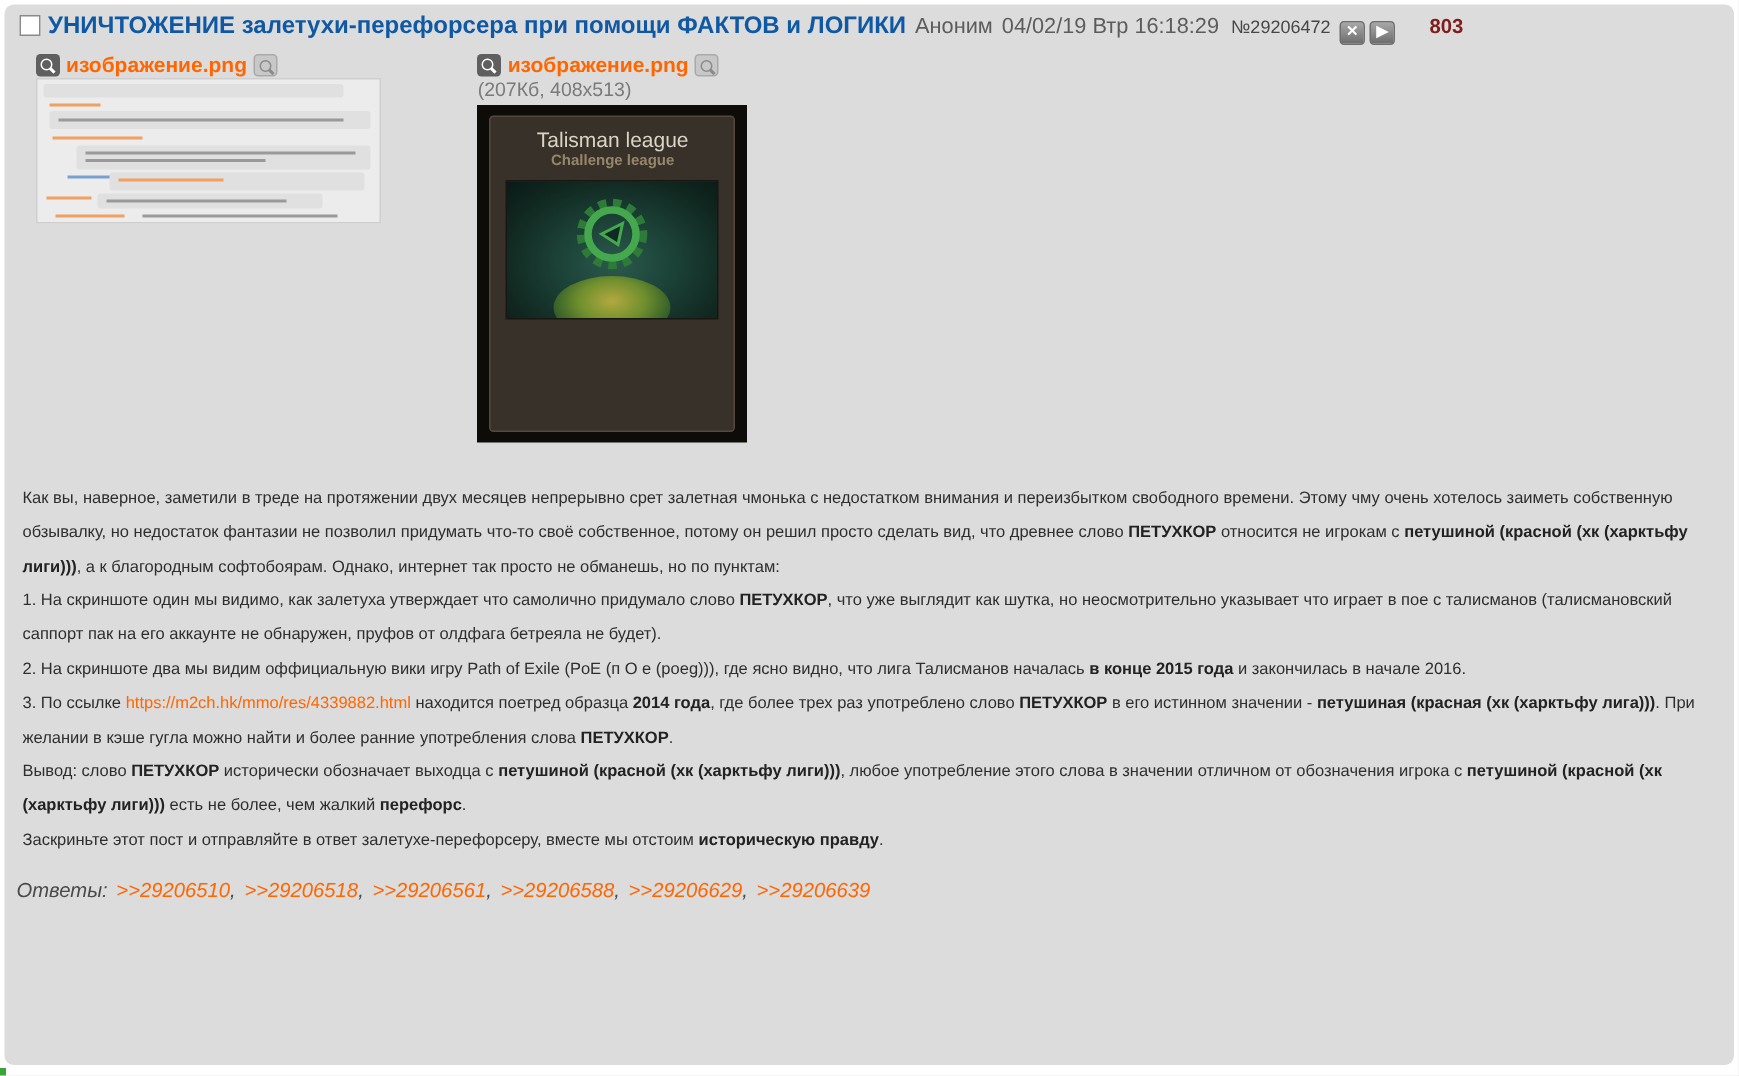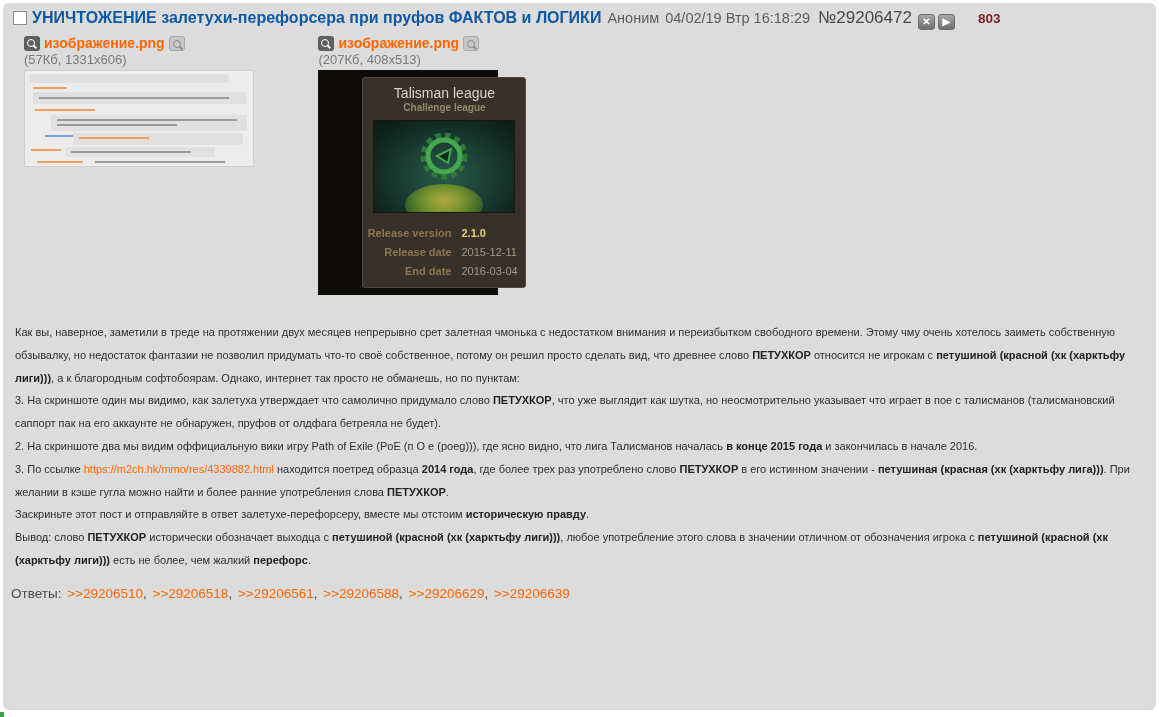--- a/index.html
+++ b/index.html
@@ -10,21 +10,21 @@
   }
   
   .post-header { padding-left:2px; line-height:21px; white-space:nowrap; }
   .op-checkbox {
     display:inline-block; width:14px; height:14px; background:#ffffff;
     border:1px solid #8a8a8a; vertical-align:-2px; margin-right:5px; cursor:pointer;
   }
   .post-title { font-weight:bold; font-size:16px; color:#0f59a4; margin-right:6px; }
   .post-author { font-size:14.5px; color:#5c5c5c; margin-right:6px; }
   .post-date { font-size:14.5px; color:#5c5c5c; margin-right:8px; }
-  .post-number { font-size:17px; color:#474747; margin-right:6px; text-decoration:none; }
+  .post-number { font-size:12px; color:#474747; margin-right:6px; text-decoration:none; }
   .hdr-btn {
     display:inline-block; width:17px; height:16px; border:1px solid #6f6f6f; border-radius:3px;
     background:linear-gradient(#a8a8a8,#6d6d6d); color:#ffffff; font-size:10px; line-height:14px;
     text-align:center; vertical-align:-2px; margin-right:3px; cursor:pointer; font-weight:bold;
   }
   .posts-count { font-size:13.5px; font-weight:bold; color:#7f1d1d; margin-left:20px; }
   
   .images-row { margin:5px 0 26px 13px; }
   .attach { display:inline-block; vertical-align:top; }
   .attach-1 { margin-right:60px; }
@@ -40,21 +40,21 @@
   .mag-btn.light::before { border-color:#8a8a8a; }
   .mag-btn.light::after { background:#8a8a8a; }
   .attach-size { font-size:13px; color:#7a7a7a; line-height:15px; margin-bottom:3px; }
   
   .thumb1 { position:relative; width:230px; height:97px; background:#ececec; border:1px solid #cfcfcf; overflow:hidden; cursor:pointer; }
   .t1-blk { position:absolute; background:#e0e0e0; border-radius:2px; }
   .t1-ln { position:absolute; height:2px; }
   .o { background:#f0a060; } .bl { background:#7aa0d0; } .g { background:#9a9a9a; }
   
   .thumb2 { position:relative; width:180px; height:225px; background:#0e0c09; padding:7px 8px; cursor:pointer; }
-  .tal-card { width:100%; height:100%; background:#37312a; border:1px solid #55483a; border-radius:3px; padding-top:7px;margin-left:36px; }
+  .tal-card { width:100%; height:100%; background:#37312a; border:1px solid #55483a; border-radius:3px; padding-top:7px; }
   .tal-title { text-align:center; font-size:14px; color:#d9d4c6; line-height:16px; }
   .tal-sub { text-align:center; font-size:10px; font-weight:bold; color:#97876a; line-height:13px; margin-bottom:6px; }
   .tal-art {
     margin:0 10px; height:93px; border:1px solid #1a1713;
     background:radial-gradient(ellipse at 52% 60%, #2a5a4c 0%, #1b4035 40%, #102720 75%, #0a1a16 100%);
     position:relative; overflow:hidden;
   }
   .tal-gear { position:absolute; left:50%; top:38%; transform:translate(-50%,-50%); }
   .tal-blob {
     position:absolute; left:50%; bottom:-14px; transform:translateX(-50%);
@@ -65,42 +65,41 @@
   .tal-row { display:flex; }
   .tal-label { width:88px; text-align:right; font-weight:bold; color:#8d7550; }
   .tal-value { margin-left:10px; color:#a39a85; }
   .tal-row:first-child .tal-value { color:#e5cf7c; font-weight:bold; }
   
   .post-body { margin:0 6px 0 4px; font-size:11px; line-height:22.8px; color:#2e2e2e; }
   .para { }
   .post-body b { color:#222; }
   .olink { color:#ff6600; text-decoration:none;text-align:center; }
   
-  .replies { margin:14px 0 0 0; font-size:13.5px; color:#4a4a4a; }
+  .replies { margin:14px 0 0 0; font-size:13.5px; font-style:italic; color:#4a4a4a; }
   .replies .olink { margin-left:2px; }
   
   .green-sliver { position:absolute; left:0; top:712px; width:4px; height:5px; background:#3aa33a; }
 </style>
 </head>
 <body>
 
 <div class="thread-post">
 
   <div class="post-header">
-    <span class="op-checkbox"></span><span class="post-title">УНИЧТОЖЕНИЕ залетухи-перефорсера при пруфов ФАКТОВ и ЛОГИКИ</span><span class="post-author">Аноним</span><span class="post-date">04/02/19 Втр 16:18:29</span><a class="post-number" href="#">№29206472</a><span class="hdr-btn">✕</span><span class="hdr-btn">▶</span><span class="posts-count">803</span>
+    <span class="op-checkbox"></span><span class="post-title">УНИЧТОЖЕНИЕ залетухи-перефорсера при помощи ФАКТОВ и ЛОГИКИ</span><span class="post-author">Аноним</span><span class="post-date">04/02/19 Втр 16:18:29</span><a class="post-number" href="#">№29206472</a><span class="hdr-btn">✕</span><span class="hdr-btn">▶</span><span class="posts-count">803</span>
   </div>
 
   <div class="images-row">
 
     
     <figure class="attach attach-1">
       <div class="attach-label">
         <span class="mag-btn"></span><a class="attach-name" href="#">изображение.png</a><span class="mag-btn light"></span>
       </div>
-      <div class="attach-size">(57Кб, 1331x606)</div>
       <div class="thumb1">
         <div class="t1-blk" style="left:4px;top:3px;width:200px;height:9px;"></div>
         <div class="t1-ln o" style="left:8px;top:16px;width:34px;"></div>
         <div class="t1-blk" style="left:8px;top:21px;width:214px;height:12px;"></div>
         <div class="t1-ln g" style="left:14px;top:26px;width:190px;"></div>
         <div class="t1-ln o" style="left:10px;top:38px;width:60px;"></div>
         <div class="t1-blk" style="left:26px;top:44px;width:196px;height:16px;"></div>
         <div class="t1-ln g" style="left:32px;top:48px;width:180px;"></div>
         <div class="t1-ln g" style="left:32px;top:53px;width:120px;"></div>
         <div class="t1-ln bl" style="left:20px;top:64px;width:40px;"></div>
@@ -125,46 +124,32 @@
           <div class="tal-title">Talisman league</div>
           <div class="tal-sub">Challenge league</div>
           <div class="tal-art">
             <svg class="tal-gear" width="58" height="58" viewBox="0 0 58 58">
               <circle cx="29" cy="29" r="19" fill="none" stroke="#2e7a38" stroke-width="9" stroke-dasharray="5 4"></circle>
               <circle cx="29" cy="29" r="16" fill="none" stroke="#45a84e" stroke-width="5"></circle>
               <path d="M22 29 L36 22 L33 36 Z" fill="#0f2a22" stroke="#45a84e" stroke-width="2"></path>
             </svg>
             <div class="tal-blob"></div>
           </div>
-          <div class="tal-rows">
-            <div class="tal-row">
-              <div class="tal-label">Release version</div>
-              <div class="tal-value">2.1.0</div>
-            </div>
-            <div class="tal-row">
-              <div class="tal-label">Release date</div>
-              <div class="tal-value">2015-12-11</div>
-            </div>
-            <div class="tal-row">
-              <div class="tal-label">End date</div>
-              <div class="tal-value">2016-03-04</div>
-            </div>
-          </div>
         </div>
       </div>
     </figure>
   </div>
 
   <div class="post-body">
       <div class="para"><span>Как вы, наверное, заметили в треде на протяжении двух месяцев непрерывно срет залетная чмонька с недостатком внимания и переизбытком свободного времени. Этому чму очень хотелось заиметь собственную обзывалку, но недостаток фантазии не позволил придумать что-то своё собственное, потому он решил просто сделать вид, что древнее слово </span><b>ПЕТУХКОР</b><span> относится не игрокам с </span><b>петушиной (красной (хк (харктьфу лиги)))</b><span>, а к благородным софтобоярам. Однако, интернет так просто не обманешь, но по пунктам:</span></div>
-      <div class="para"><span>3. На скриншоте один мы видимо, как залетуха утверждает что самолично придумало слово </span><b>ПЕТУХКОР</b><span>, что уже выглядит как шутка, но неосмотрительно указывает что играет в пое с талисманов (талисмановский саппорт пак на его аккаунте не обнаружен, пруфов от олдфага бетреяла не будет).</span></div>
+      <div class="para"><span>1. На скриншоте один мы видимо, как залетуха утверждает что самолично придумало слово </span><b>ПЕТУХКОР</b><span>, что уже выглядит как шутка, но неосмотрительно указывает что играет в пое с талисманов (талисмановский саппорт пак на его аккаунте не обнаружен, пруфов от олдфага бетреяла не будет).</span></div>
       <div class="para"><span>2. На скриншоте два мы видим оффициальную вики игру Path of Exile (PoE (п О е (poeg))), где ясно видно, что лига Талисманов началась </span><b>в конце 2015 года</b><span> и закончилась в начале 2016.</span></div>
       <div class="para"><span>3. По ссылке </span><a class="olink" href="#">https://m2ch.hk/mmo/res/4339882.html</a><span> находится поетред образца </span><b>2014 года</b><span>, где более трех раз употреблено слово </span><b>ПЕТУХКОР</b><span> в его истинном значении - </span><b>петушиная (красная (хк (харктьфу лига)))</b><span>. При желании в кэше гугла можно найти и более ранние употребления слова </span><b>ПЕТУХКОР</b><span>.</span></div>
+      <div class="para"><span>Вывод: слово </span><b>ПЕТУХКОР</b><span> исторически обозначает выходца с </span><b>петушиной (красной (хк (харктьфу лиги)))</b><span>, любое употребление этого слова в значении отличном от обозначения игрока с </span><b>петушиной (красной (хк (харктьфу лиги)))</b><span> есть не более, чем жалкий </span><b>перефорс</b><span>.</span></div>
       <div class="para"><span>Заскриньте этот пост и отправляйте в ответ залетухе-перефорсеру, вместе мы отстоим </span><b>историческую правду</b><span>.</span></div>
-      <div class="para"><span>Вывод: слово </span><b>ПЕТУХКОР</b><span> исторически обозначает выходца с </span><b>петушиной (красной (хк (харктьфу лиги)))</b><span>, любое употребление этого слова в значении отличном от обозначения игрока с </span><b>петушиной (красной (хк (харктьфу лиги)))</b><span> есть не более, чем жалкий </span><b>перефорс</b><span>.</span></div>
     </div>
 
   <div class="replies">
     <span>Ответы:</span>
     <span><a class="olink" href="#">&gt;&gt;29206510</a>, <a class="olink" href="#">&gt;&gt;29206518</a>, <a class="olink" href="#">&gt;&gt;29206561</a>, <a class="olink" href="#">&gt;&gt;29206588</a>, <a class="olink" href="#">&gt;&gt;29206629</a>, <a class="olink" href="#">&gt;&gt;29206639</a></span>
   </div>
 
 </div>
 
 <div class="green-sliver"></div>

